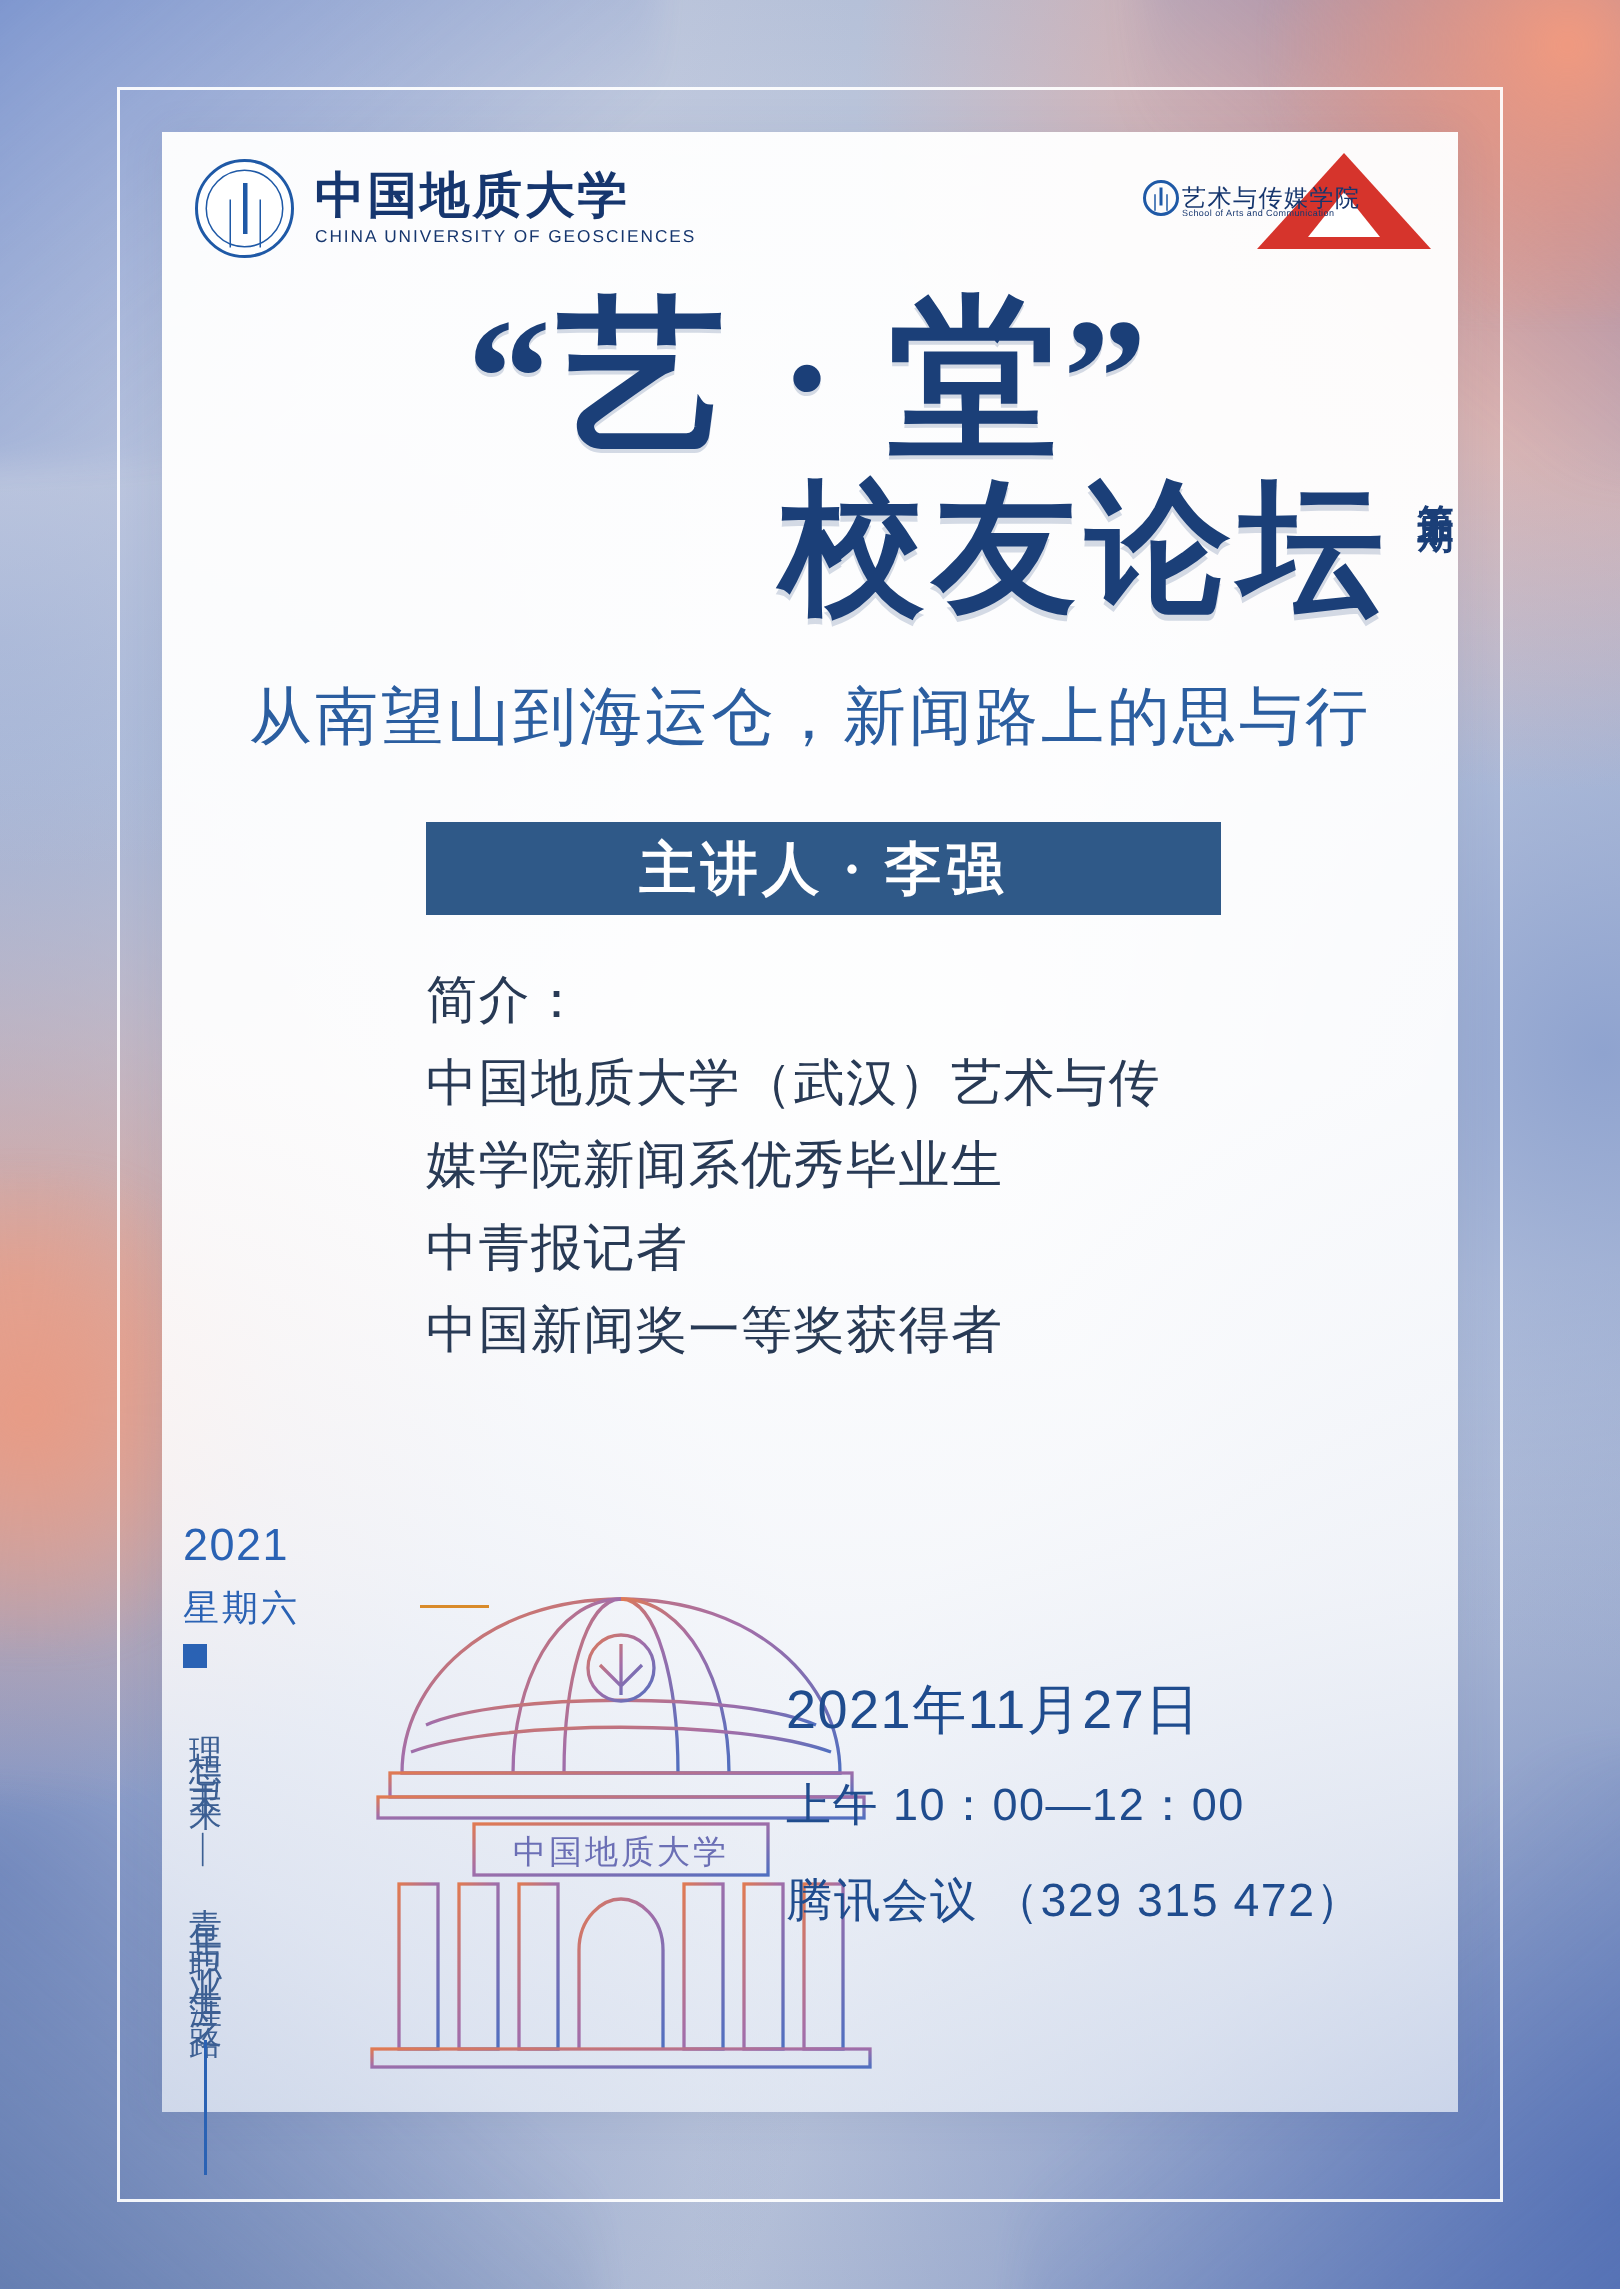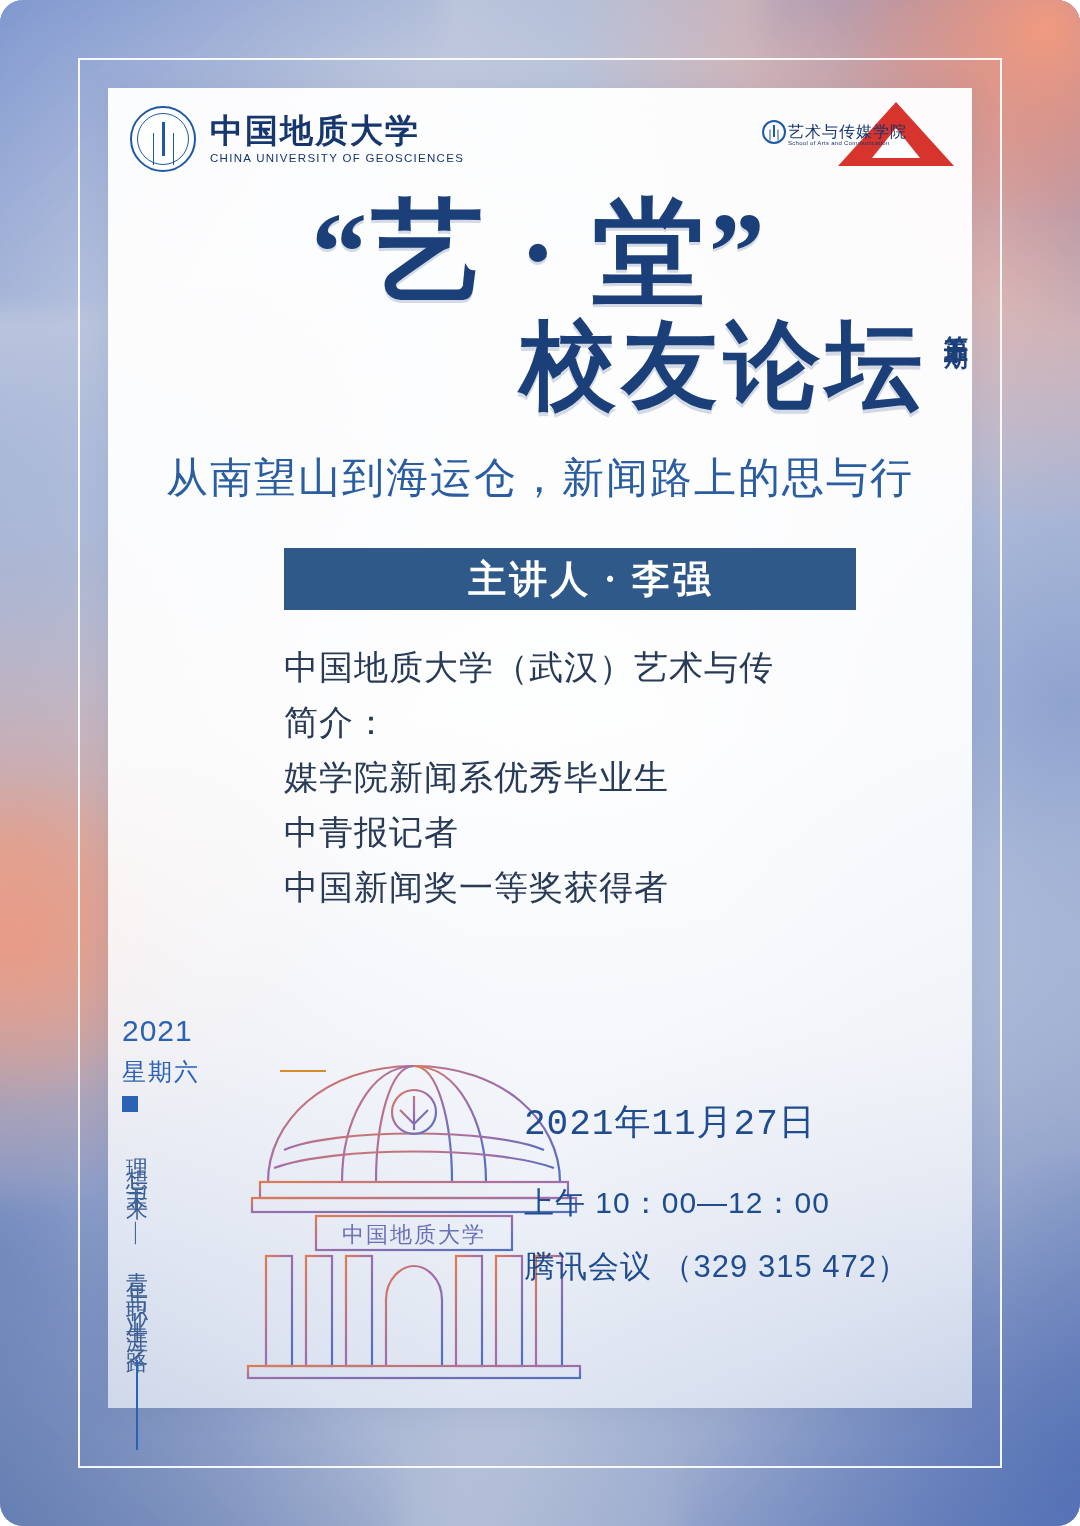--- a/index.html
+++ b/index.html
@@ -7,21 +7,20 @@
     padding: 0;
     background: #ffffff;
   }
   .poster {
     position: relative;
     width: 1080px;
     height: 1526px;
     overflow: hidden;
     font-family: "Liberation Sans", "DejaVu Sans", sans-serif;
     background: #cfd6e4;
-    border-radius: 23px;
   }
 
   
   .bg-base {
     position: absolute;
     inset: 0;
     background:
       radial-gradient(circle at 96% 4%, #f3a08a 0%, rgba(243,160,138,0) 26%),
       radial-gradient(circle at 2% 2%, #cfd4e6 0%, rgba(207,212,230,0) 30%),
       radial-gradient(circle at 0% 28%, #9fb0d4 0%, rgba(159,176,212,0) 32%),
@@ -262,21 +261,20 @@
   .speaker-bar {
     position: absolute;
     left: 176px;
     top: 460px;
     width: 530px;
     height: 62px;
     background: #2f5988;
     display: flex;
     align-items: center;
     justify-content: center;
-    padding-left: 42px;
   }
   .speaker-bar span {
     color: #ffffff;
     font-family: "Liberation Serif", "DejaVu Serif", serif;
     font-size: 38px;
     font-weight: bold;
     letter-spacing: 3px;
   }
 
   
@@ -385,22 +383,21 @@
     right: 28px;
     bottom: 120px;
     width: 420px;
     text-align: left;
     font-family: "Liberation Sans", "DejaVu Sans", sans-serif;
     color: #1f4c8e;
   }
   .info .l1 {
     font-size: 36px;
     letter-spacing: 1px;
-    margin-bottom: 36px;
-    font-family: Liberation Mono, monospace;
+    margin-bottom: 18px;
   }
   .info .l2 {
     font-size: 30px;
     letter-spacing: 1px;
     margin-bottom: 22px;
   }
   .info .l3 {
     font-size: 31px;
     letter-spacing: 1px;
   }
@@ -442,22 +439,22 @@
       <div class="title-sub">校友论坛</div>
       <div class="title-issue">第十五期</div>
     </div>
     <div class="title-topic">从南望山到海运仓，新闻路上的思与行</div>
 
     <div class="speaker-bar">
       <span>主讲人 · 李强</span>
     </div>
 
     <div class="intro">
+      <div>简介：</div>
       <div>中国地质大学（武汉）艺术与传</div>
-      <div>简介：</div>
       <div>媒学院新闻系优秀毕业生</div>
       <div>中青报记者</div>
       <div>中国新闻奖一等奖获得者</div>
     </div>
 
     <div class="date-year">2021</div>
     <div class="date-week">星期六</div>
     <div class="date-square"></div>
 
     <div class="salon-underline"></div>

